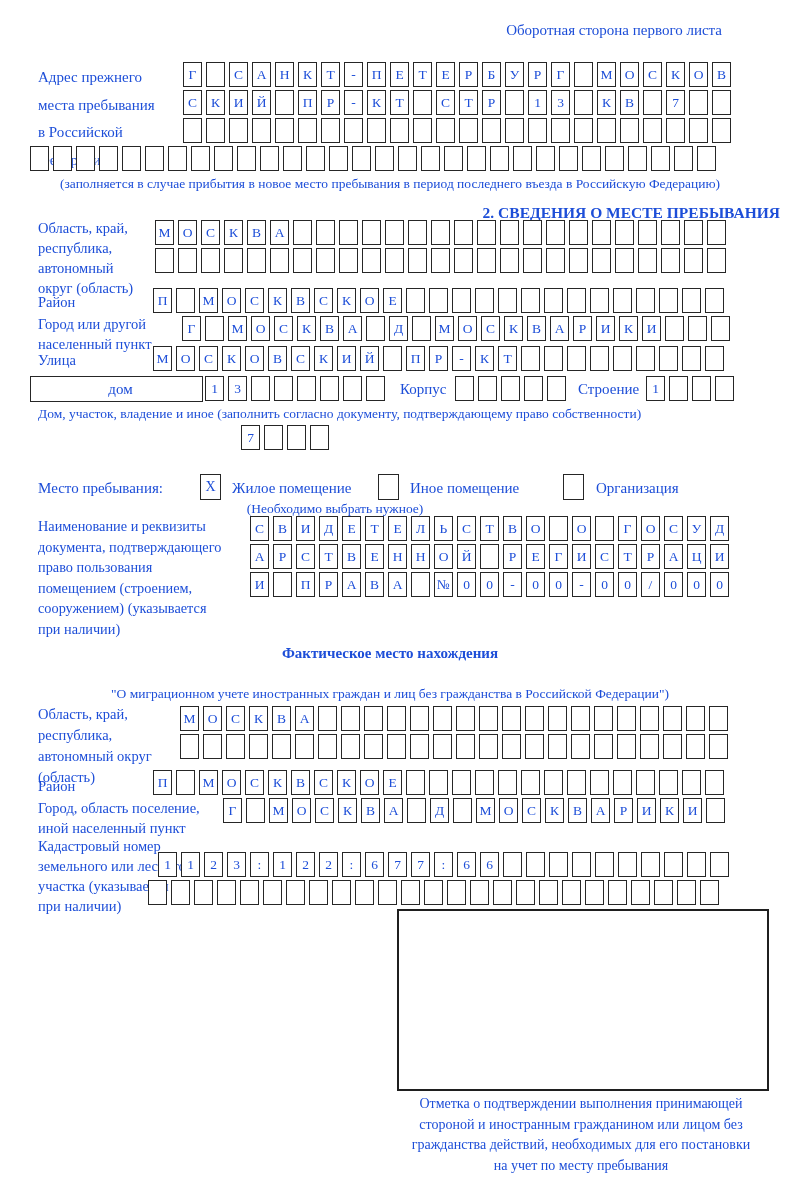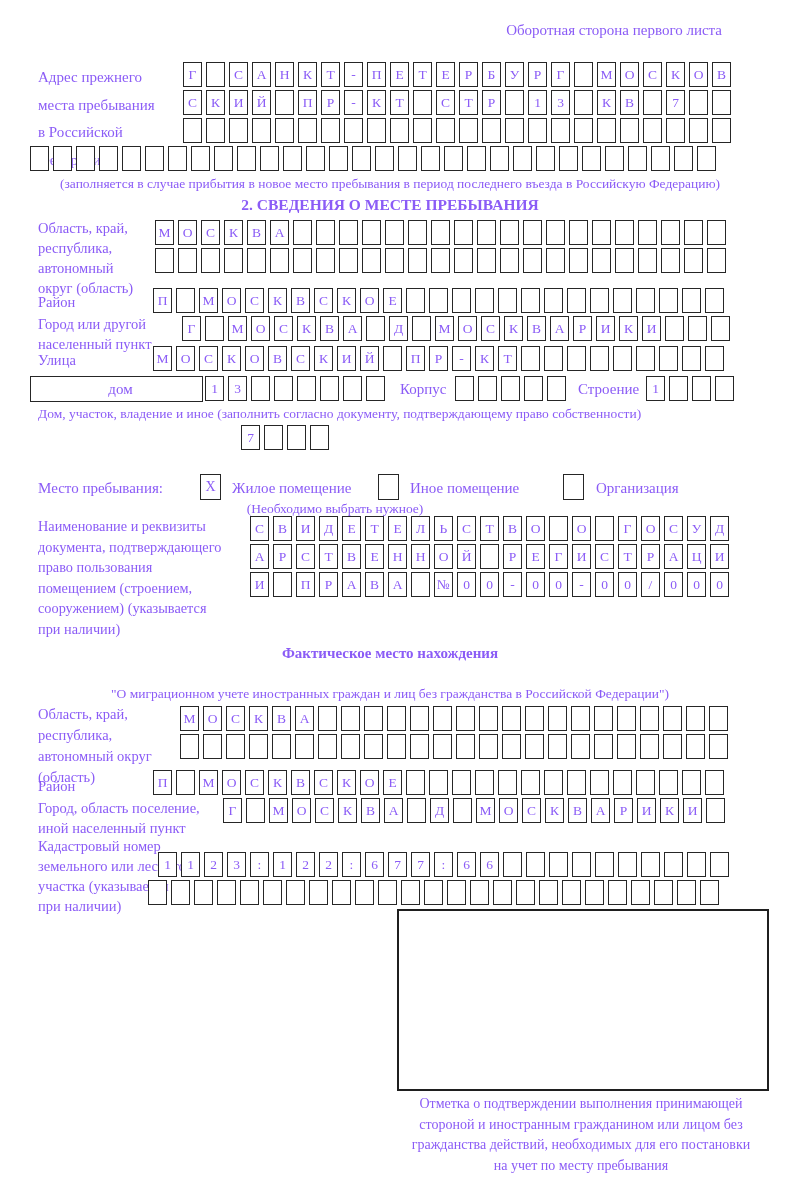--- a/index.html
+++ b/index.html
@@ -1,18 +1,18 @@
 <!DOCTYPE html>
 <html><head>
 <meta charset="utf-8">
 <style>
   html,body{margin:0;padding:0;background:#fff;}
   .page{
     position:relative;width:780px;height:1180px;background:#ffffff;
-    font-family:"Liberation Serif","DejaVu Serif",serif;color:#8b5cf6;
+    font-family:"Liberation Serif","DejaVu Serif",serif;color:#1d4ed8;
     overflow:hidden;
   }
   .hdr-note{position:absolute;top:22px;right:58px;font-size:15px;}
   .lbl{position:absolute;font-size:14.5px;line-height:20px;white-space:nowrap;}
   .lbl.lh27{line-height:27.5px;font-size:15px;}
   .lbl.lh21{line-height:21px;}
   .lbl.lh205{line-height:20.5px;font-size:14.3px;}
   .title{position:absolute;left:0;width:100%;text-align:center;font-weight:bold;font-size:15.5px;}
   .note{position:absolute;font-size:13.5px;}
   .note.center{left:0;width:100%;text-align:center;}
@@ -151,21 +151,21 @@
       <span class="cbox"></span>
       <span class="cbox"></span>
       <span class="cbox"></span>
       <span class="cbox"></span>
       <span class="cbox"></span>
       <span class="cbox"></span>
       <span class="cbox"></span>
     </div>
   <div class="note center" style="top:176px;">(заполняется в случае прибытия в новое место пребывания в период последнего въезда в Российскую Федерацию)</div>
 
-  <div class="title" style="top:196px;">2. СВЕДЕНИЯ О МЕСТЕ ПРЕБЫВАНИЯ</div>
+  <div class="title" style="top:204px;text-align:right;">2. СВЕДЕНИЯ О МЕСТЕ ПРЕБЫВАНИЯ</div>
 
   <div class="lbl" style="left:38px;top:218px;">
     <div>Область, край,</div>
     <div>республика,</div>
     <div>автономный</div>
     <div>округ (область)</div>
   </div>
   <div class="brow" style="left:155px;top:220px;">
       <span class="cbox">М</span>
       <span class="cbox">О</span>

